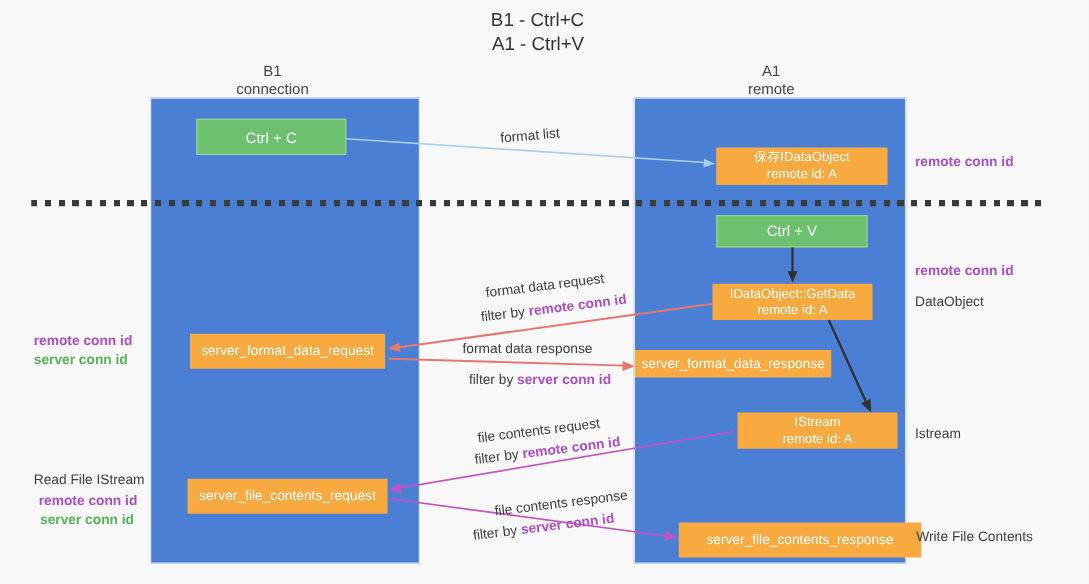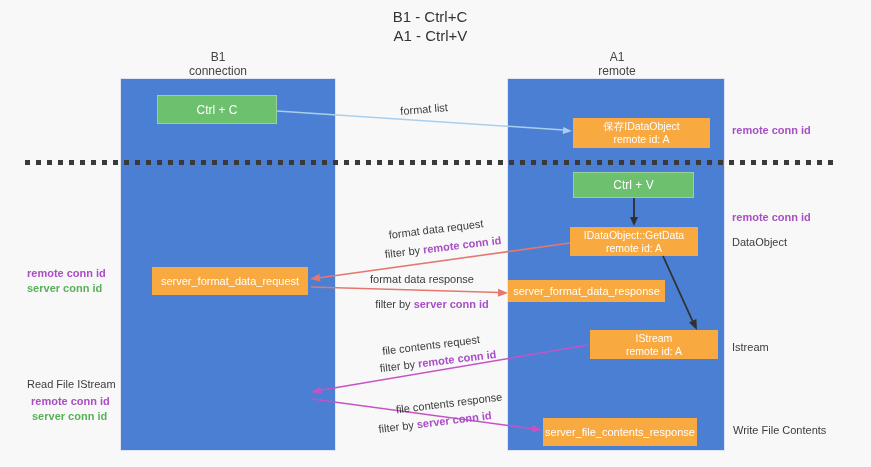--- a/index.html
+++ b/index.html
@@ -74,26 +74,29 @@
     <div class="l2">IDataObject::GetData</div>
     <div class="l2">remote id: A</div>
   </div>
   <div class="box box-orange" style="left:590px; top:330px; width:128px; height:29px;">
     <div class="l2">IStream</div>
     <div class="l2">remote id: A</div>
   </div>
   <div class="box box-orange" style="left:508px; top:280px; width:157px; height:22px;">
     <div>server_format_data_response</div>
   </div>
-  <div class="box box-orange" style="left:543px; top:418px; width:154px; height:28px;">
+  <div class="box box-orange" style="left:543px; top:418px; width:194px; height:28px;">
     <div>server_file_contents_response</div>
   </div>
 
   <div class="box box-orange" style="left:152px; top:267px; width:156px; height:28px;">
     <div>server_format_data_request</div>
+  </div>
+  <div class="box box-orange" style="left:150px; top:383px; width:160px; height:28px;">
+    <div>server_file_contents_request</div>
   </div>
 
   <svg class="arrows" width="871" height="467">
     <g fill="none" stroke-width="1.4" stroke="#a9cfed">
       <line x1="277" y1="111" x2="564" y2="130"></line>
     </g>
     <g fill="#a9cfed">
       <polygon points="572,131 562.7,134 563.3,127"></polygon>
     </g>
 

